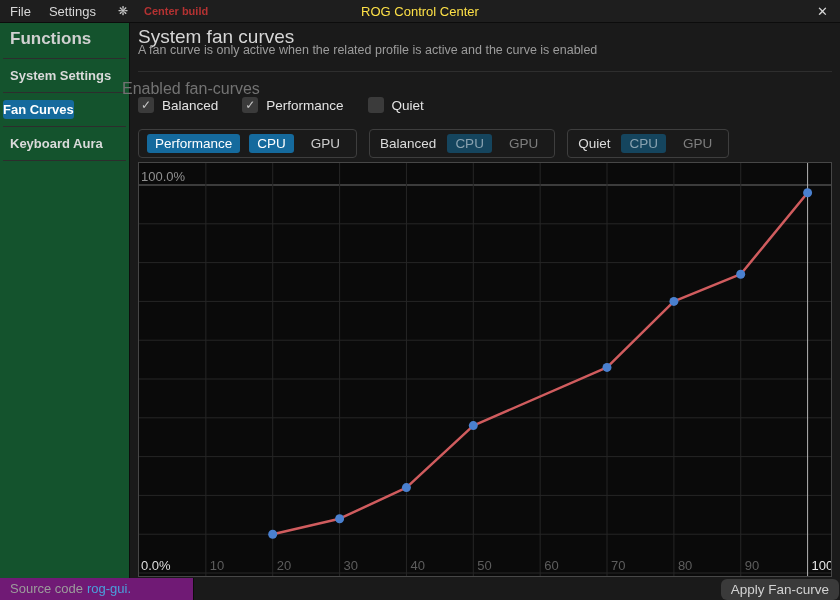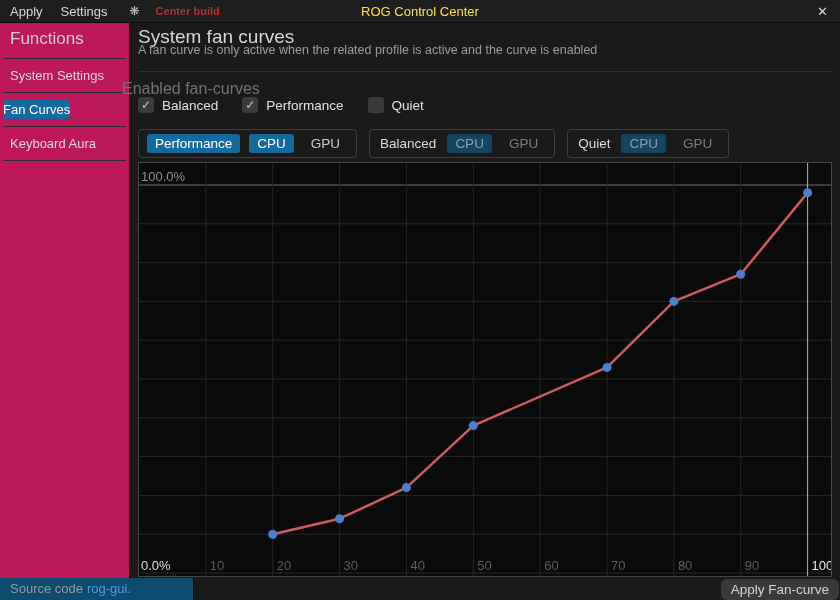--- a/index.html
+++ b/index.html
@@ -8,21 +8,21 @@
   
   .titlebar{position:absolute;left:0;top:0;width:840px;height:22px;background:#1e1e1e;border-bottom:1px solid #0c0c0c;display:flex;align-items:center;}
   .menu-item{color:#d8d8d8;font-size:13px;margin-left:18px;cursor:default;}
   .menu-item:first-child{margin-left:10px;}
   .theme-icon{margin-left:22px;color:#c8c8c8;font-size:12px;}
   .debug{margin-left:16px;color:#b43232;font-size:11px;font-weight:bold;}
   .wtitle{position:absolute;left:0;right:0;text-align:center;color:#fde047;font-size:13px;pointer-events:none;}
   .close-btn{position:absolute;right:9px;top:0;height:22px;background:none;border:none;color:#d8d8d8;font-size:13px;padding:0 3px;}
 
   
-  .sidebar{position:absolute;left:0;top:23px;width:130px;height:555px;background:#be185d;border-right:1px solid #0d0d0d;box-sizing:border-box;}
+  .sidebar{position:absolute;left:0;top:23px;width:130px;height:555px;background:#14532d;border-right:1px solid #0d0d0d;box-sizing:border-box;font-weight:bold;}
   .sb-heading{font-size:17px;color:#d0d0d0;padding:6px 10px 9px;}
   .sb-divider{border-top:1px solid #2d2d2d;margin:0 3px;}
   .sb-item{font-size:13px;color:#dadada;padding:9px 10px;}
   .sb-item.active .sb-pill{background:#156a9d;color:#ffffff;padding:2px 0;border-radius:3px;margin-left:-7px;}
 
   
   .page-title{position:absolute;left:138px;top:26px;font-size:19px;color:#d6d6d6;}
   .page-sub{position:absolute;left:138px;top:43px;font-size:12.5px;color:#9c9c9c;}
   .hdiv{position:absolute;left:138px;top:71px;width:694px;border-top:1px solid #2e2e2e;}
   .enabled-label{position:absolute;left:122px;top:80px;font-size:16px;color:#737373;}
@@ -41,29 +41,29 @@
   .tab-btn.dimsel{background:#15455e;color:#89a2b0;}
   .tab-btn.dim{color:#7e7e7e;}
   .tab-btn.plainlabel{padding:2px 2px;color:#dcdcdc;}
 
   
   .chart{position:absolute;left:138px;top:162px;width:694px;height:415px;background:#0a0a0a;border:1px solid #474747;box-sizing:border-box;}
   .chart svg{position:absolute;left:0;top:0;}
 
   
   .footer{position:absolute;left:0;top:578px;width:840px;height:22px;background:#1a1a1a;}
-  .source-box{position:absolute;left:0;top:0;width:194px;height:22px;background:#0c4a6e;border-right:1px solid #0c0c0c;box-sizing:border-box;line-height:21px;padding-left:10px;font-size:13px;color:#9c9c9c;}
+  .source-box{position:absolute;left:0;top:0;width:194px;height:22px;background:#701a75;border-right:1px solid #0c0c0c;box-sizing:border-box;line-height:21px;padding-left:10px;font-size:13px;color:#9c9c9c;}
   .source-link{color:#4aa0dc;margin-left:4px;cursor:pointer;}
   .apply-btn{position:absolute;right:1px;top:1px;height:21px;background:#3a3a3a;color:#d2d2d2;border:none;border-radius:6px;font-size:13.5px;padding:0 10px;}
 </style>
 </head>
 <body>
 
 <div class="titlebar">
-  <span class="menu-item">Apply</span>
+  <span class="menu-item">File</span>
   <span class="menu-item">Settings</span>
   <span class="theme-icon">❋</span>
   <span class="debug">Center build</span>
   <div class="wtitle">ROG Control Center</div>
   <button class="close-btn">✕</button>
 </div>
 
 <div class="sidebar">
   <div class="sb-heading">Functions</div>
   <div class="sb-divider"></div>

